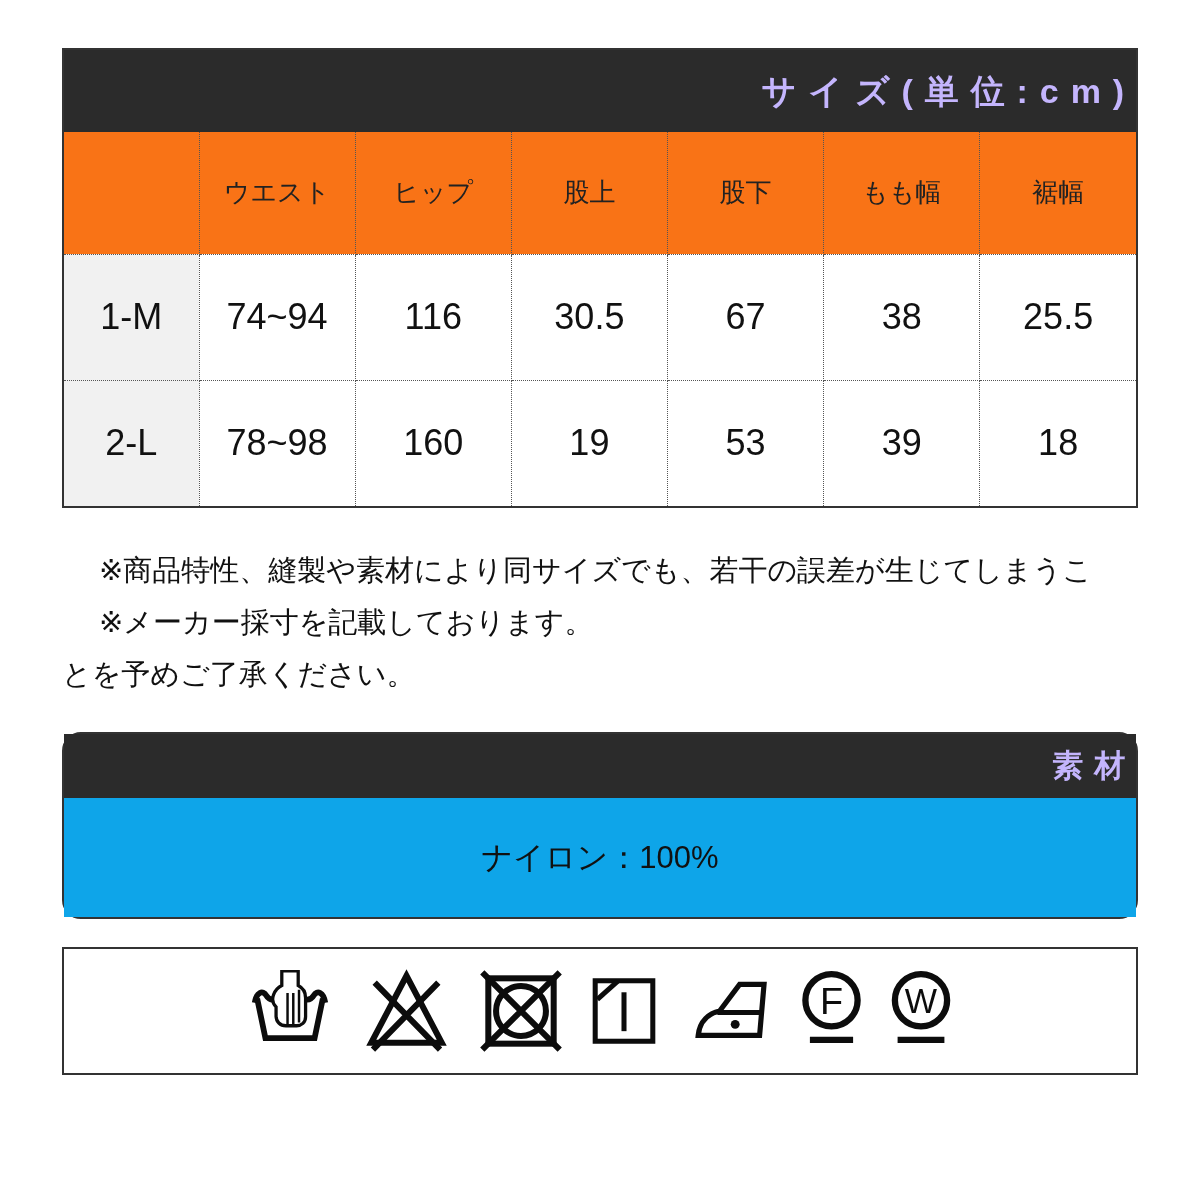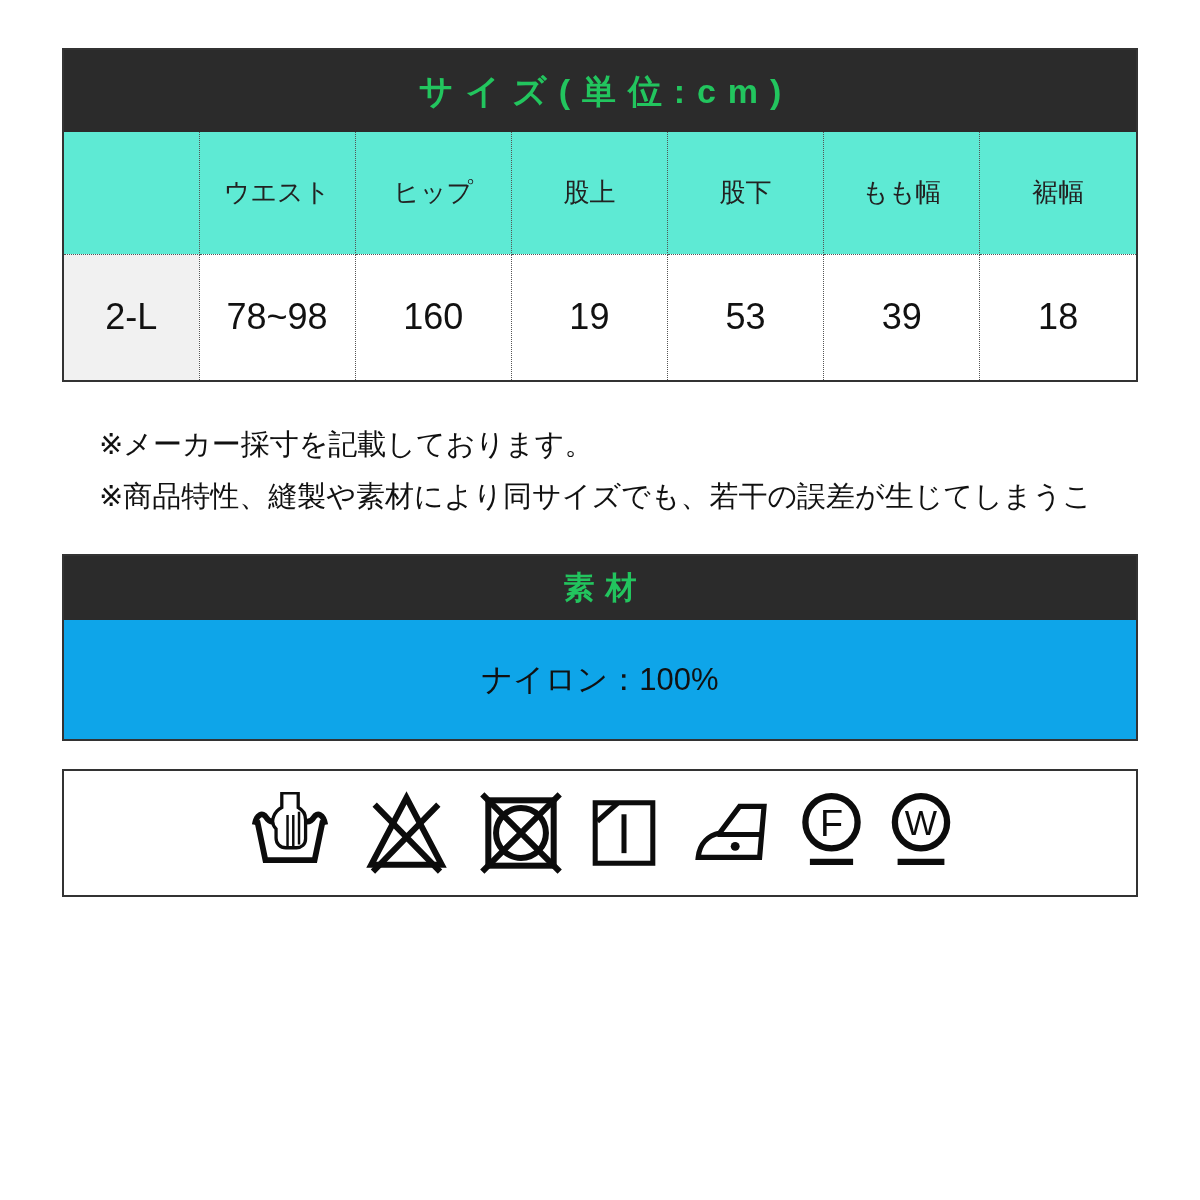--- a/index.html
+++ b/index.html
@@ -2,43 +2,43 @@
 <html><head>
 <meta charset="utf-8">
 <style>
   * { margin:0; padding:0; box-sizing:border-box; }
   html,body { width:1200px; height:1200px; background:#ffffff;
     font-family:"Liberation Sans","DejaVu Sans",sans-serif; color:#111; }
   .container { width:1076px; margin:0 auto; padding-top:48px; }
 
   
   .section { border:2px solid #333333; }
-  .section-bar { background:#2b2b2b; color:#22c55e; text-align:center;
+  .section-bar { background:#2b2b2b; color:#c4b5fd; text-align:right;
     font-weight:bold; letter-spacing:0.35em; text-indent:0.35em; }
 
   
   .size-bar { height:82px; line-height:82px; font-size:34px; }
   table.size-table { width:100%; border-collapse:collapse; table-layout:fixed; }
   .size-table col.c0 { width:135px; }
   .size-table td { border:1px dotted #555; text-align:center; vertical-align:middle;
     background:#ffffff; }
-  .size-table tr.head td { height:122px; background:#5eead4; font-size:26px; color:#222; }
+  .size-table tr.head td { height:122px; background:#f97316; font-size:26px; color:#222; }
   .size-table tr.datarow td { height:126px; font-size:36px; }
   .size-table td.rowlabel { background:#f1f1f1; font-size:33px; }
   .size-table td:first-child { border-left:none; }
   .size-table td:last-child { border-right:none; }
   .size-table tr.head td { border-top:none; }
   .size-table tr:last-child td { border-bottom:none; }
 
   
   .notes { margin-top:36px; font-size:29px; line-height:52px; color:#111; }
   .notes .indent { padding-left:37px; }
 
   
-  .material-section { margin-top:32px; }
+  .material-section { margin-top:32px;border-radius:19px; }
   .small-bar { height:64px; line-height:64px; font-size:31px; }
   .material-content { height:119px; display:flex; align-items:center;
     justify-content:center; font-size:31px; background:#0ea5e9; }
 
   
   .laundry-section { margin-top:28px; }
   .laundry-content { height:124px; display:flex; align-items:center;
     justify-content:center; gap:24px; background:#fff; }
   .laundry-content svg { display:block; }
   .sym-stroke { fill:none; stroke:#0c0c0c; stroke-width:7; stroke-linecap:butt; }
@@ -65,35 +65,45 @@
           <tr class="head">
         <td></td>
         <td>ウエスト</td>
         <td>ヒップ</td>
         <td>股上</td>
         <td>股下</td>
         <td>もも幅</td>
         <td>裾幅</td>
       </tr>
       <tr class="datarow">
+        <td class="rowlabel">1-M</td>
+        <td>74~94</td>
+        <td>116</td>
+        <td>30.5</td>
+        <td>67</td>
+        <td>38</td>
+        <td>25.5</td>
+      </tr>
+      <tr class="datarow">
         <td class="rowlabel">2-L</td>
         <td>78~98</td>
         <td>160</td>
         <td>19</td>
         <td>53</td>
         <td>39</td>
         <td>18</td>
       </tr>
     </tbody>
       </table>
   </div>
 
   <div class="notes">
+    <div class="indent">※商品特性、縫製や素材により同サイズでも、若干の誤差が生じてしまうこ</div>
     <div class="indent">※メーカー採寸を記載しております。</div>
-    <div class="indent">※商品特性、縫製や素材により同サイズでも、若干の誤差が生じてしまうこ</div>
+    <div>とを予めご了承ください。</div>
   </div>
 
   <div class="section material-section">
     <div class="section-bar small-bar">素材</div>
     <div class="material-content">ナイロン：100%</div>
   </div>
 
   <div class="section laundry-section">
     <div class="laundry-content">
 

